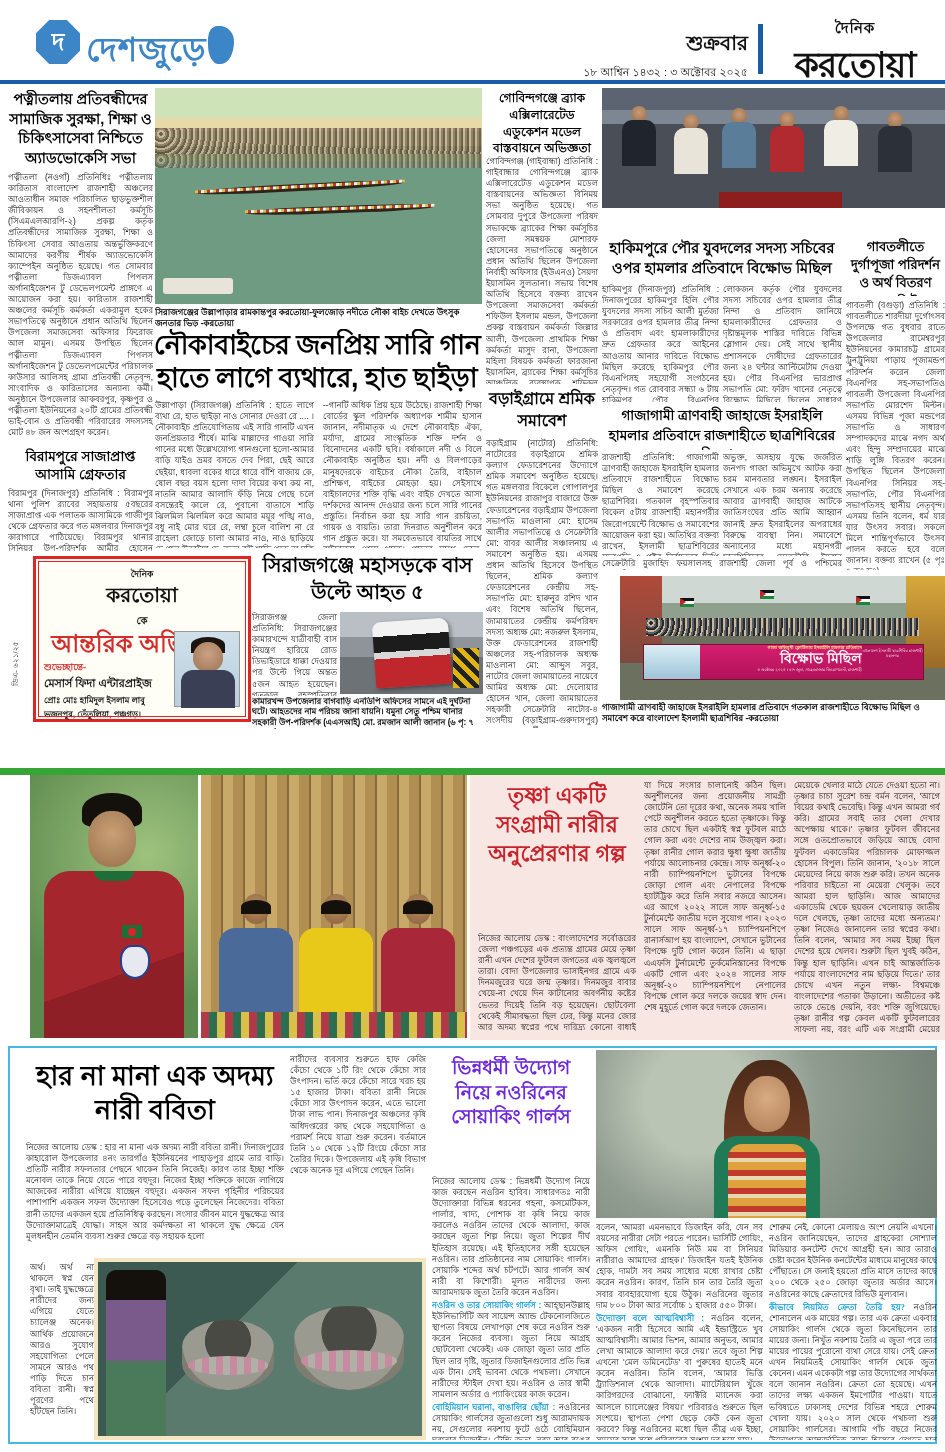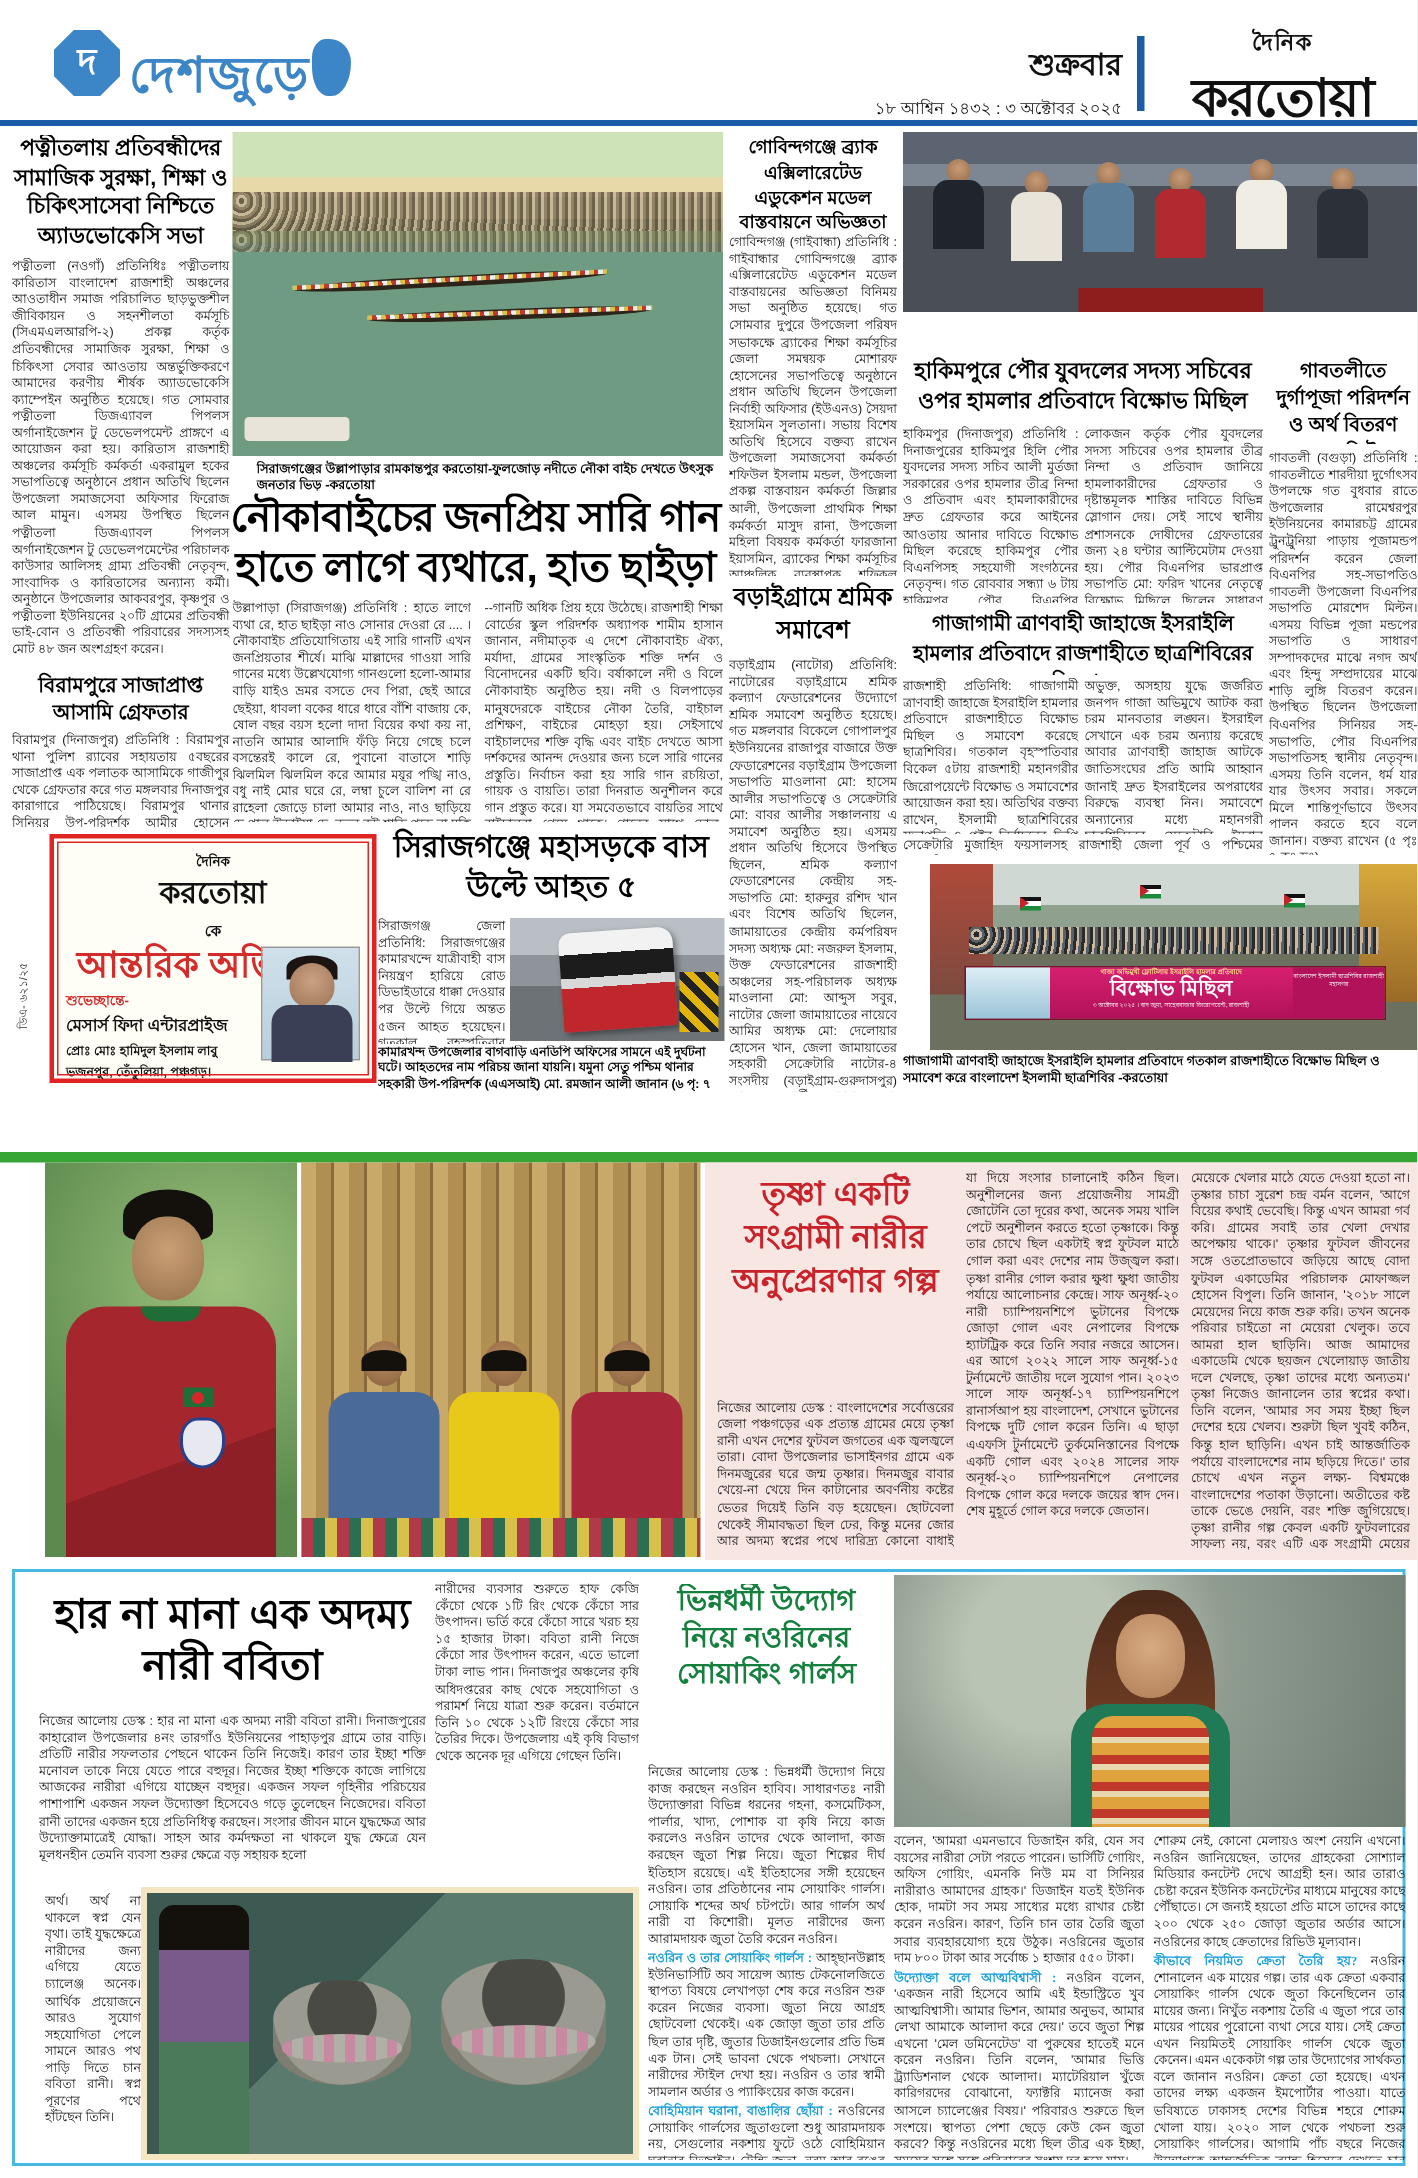--- a/index.html
+++ b/index.html
@@ -63,21 +63,21 @@
        transform:rotate(-4deg);box-shadow:2px 2px 4px rgba(0,0,0,.4);}
   .barrier{position:absolute;right:4px;bottom:6px;width:26px;height:40px;
        background:repeating-linear-gradient(45deg,#e0b40a 0 5px,#222 5px 10px);}
   .protest-ph{background:linear-gradient(180deg,#cfd8d2 0 22%,#8fa08f 22% 34%,#6b705f 34% 100%);}
   .bldg-l{position:absolute;left:0;top:0;width:13%;height:70%;background:linear-gradient(#b04a3a,#7d4a3f);}
   .bldg-r{position:absolute;right:0;top:0;width:12%;height:74%;background:linear-gradient(#d8a93c,#9a6a28);}
   .heads{position:absolute;left:8%;width:84%;height:18px;
      background:repeating-radial-gradient(circle at 5px 5px,#2a2a2a 0 2px,#cbb79b 2px 3.6px,#56616b 3.6px 5.4px);}
   .banner{position:absolute;left:7%;bottom:16%;width:86%;height:34px;display:flex;border:1px solid #7a102f;}
   .banner .bl{width:20%;background:linear-gradient(#dceef5,#9cc4d8);}
-  .banner .bm{flex:1;background:linear-gradient(#d61f6f,#b1125a);color:#fff;text-align:center;overflow:hidden;}
+  .banner .bm{flex:1;background:linear-gradient(#d61f6f,#b1125a);color:#fff;text-align:right;overflow:hidden;}
   .banner .br{width:22%;background:#b1125a;color:#fff;font-size:4px;text-align:center;overflow:hidden;line-height:1.3;padding-top:3px;}
   .banner .sub{font-size:4.5px;line-height:1.4;color:#ffe08a;}
   .banner .main{font-size:14px;font-weight:900;line-height:1.1;}
   .banner .dt{font-size:4px;color:#fff;}
   .flag{position:absolute;width:14px;height:9px;
      background:linear-gradient(180deg,#111 0 33%,#fff 33% 66%,#1a8a3a 66% 100%);}
   .flag:after{content:"";position:absolute;left:0;top:0;border-top:4.5px solid transparent;border-bottom:4.5px solid transparent;border-left:6px solid #c0272d;}
   .player-ph{background:radial-gradient(circle at 70% 30%,#9ec27e,#5c8a4e 70%);}
   .pl-hair{position:absolute;left:52px;top:18px;width:60px;height:34px;border-radius:50% 50% 20% 20%;background:#14100c;}
   .pl-face{position:absolute;left:58px;top:36px;width:48px;height:56px;border-radius:46%;background:radial-gradient(circle at 50% 40%,#caa075,#97714d);}
@@ -125,21 +125,21 @@
   .strip{position:absolute;left:385px;top:1px;width:560px;height:38px;display:flex;gap:1px;}
   .strip div{flex:1;}
   .greenbar{left:0;top:768px;width:945px;height:7px;background:#37a535;}
   
   .pinkblock{left:470px;top:775px;width:475px;height:265px;background:#f8e6e2;}
   .tr-head{position:absolute;left:6px;top:6px;width:162px;height:150px;font-size:22px;line-height:1.32;
      font-weight:900;color:#c8232b;text-align:center;overflow:hidden;}
   
   .botbox{left:8px;top:1046px;width:929px;height:398px;border:2px solid #49b8e0;background:#fff;}
   .bob-head{font-size:27px;line-height:1.25;font-weight:900;}
-  .now-head{font-size:19px;line-height:1.3;font-weight:900;color:#15803d;}
+  .now-head{font-size:19px;line-height:1.3;font-weight:900;color:#6d28d9;}
   .sub{color:#18a0d8;font-weight:bold;}
   .sp{margin:0 0 2px 0;}
 </style>
 </head>
 <body>
 
 <div class="page">
 
   <div class="abs logo-badge">দ</div>
   <div class="abs logo-text">দেশজুড়ে</div>
@@ -181,21 +181,21 @@
     <div class="crowd" style="top:40px;"></div>
     <div class="crowd" style="top:66px;opacity:.55;height:14px;"></div>
     <div class="riverboat" style="left:40px;top:96px;width:210px;transform:rotate(-3deg);">
         <i></i>
       </div>
     <div class="riverboat" style="left:90px;top:118px;width:190px;transform:rotate(-2deg);">
         <i></i>
       </div>
     <div class="ferry"></div>
   </div>
-  <div class="abs cap" style="left:155px;top:307px;width:327px;height:20px;margin-left:16px;">সিরাজগঞ্জের উল্লাপাড়ার রামকান্তপুর করতোয়া-ফুলজোড় নদীতে নৌকা বাইচ দেখতে উৎসুক জনতার ভিড়  -করতোয়া</div>
+  <div class="abs cap" style="left:155px;top:307px;width:327px;height:20px;">সিরাজগঞ্জের উল্লাপাড়ার রামকান্তপুর করতোয়া-ফুলজোড় নদীতে নৌকা বাইচ দেখতে উৎসুক জনতার ভিড়  -করতোয়া</div>
 
   <div class="abs hd" style="left:150px;top:329px;width:334px;height:68px;font-size:27px;line-height:1.22;letter-spacing:-.5px;">নৌকাবাইচের জনপ্রিয় সারি গান হাতে লাগে ব্যথারে, হাত ছাইড়া দেও সোনার দেওরা রে</div>
   <div class="abs kb" style="left:155px;top:400px;width:159px;height:148px;">উল্লাপাড়া (সিরাজগঞ্জ) প্রতিনিধি : হাতে লাগে ব্যথা রে, হাত ছাইড়া নাও সোনার দেওরা রে .... । নৌকাবাইচ প্রতিযোগিতায় এই সারি গানটি এখন জনপ্রিয়তার শীর্ষে। মাঝি মাল্লাদের গাওয়া সারি গানের মধ্যে উল্লেখযোগ্য গানগুলো হলো-আমার বাড়ি যাইও ভ্রমর বসতে দেব পিরা, ছেই আরে ছেইয়া, ধাবলা বকের ধারে ধারে বাঁশি বাজায় কে, ষোল বছর বয়স হলো দাদা বিয়ের কথা কয় না, নাতনি আমার আলাদি ফঁড়ি নিয়ে গেছে চলে বসন্তেরই কালে রে, পুবানো বাতাসে শাড়ি ঝিলমিল ঝিলমিল করে আমার ময়ূর পঙ্খি নাও, বধু নাই মোর ঘরে রে, লম্বা চুলে বালিশ না রে রাহেলা জোড়ে চালা আমার নাও, নাও ছাড়িয়ে দে পাল উড়াইয়া দে, নতুন বউ শাড়ি পড়ে না মক্কি পড়ে অহংকারে ঘুরে বেড়ায়সহ আরও অনেক গান। তবে এসকল সারি গানের মধ্যে নৌকাবাইচ দেখতে আসা দর্শকদের মধ্যে হাতে লাগে ব্যথারে, হাত ছাইড়া দাও সোনার দেওরা রে-</div>
   <div class="abs kb" style="left:323px;top:400px;width:159px;height:148px;">--গানটি অধিক প্রিয় হয়ে উঠেছে। রাজশাহী শিক্ষা বোর্ডের স্কুল পরিদর্শক অধ্যাপক শামীম হাসান জানান, নদীমাতৃক এ দেশে নৌকাবাইচ ঐক্য, মর্যাদা, গ্রামের সাংস্কৃতিক শক্তি দর্শন ও বিনোদনের একটি ছবি। বর্ষাকালে নদী ও বিলে নৌকাবাইচ অনুষ্ঠিত হয়। নদী ও বিলপাড়ের মানুষদেরকে বাইচের নৌকা তৈরি, বাইচাল প্রশিক্ষণ, বাইচের মোহড়া হয়। সেইসাথে বাইচালদের শক্তি বৃদ্ধি এবং বাইচ দেখতে আসা দর্শকদের আনন্দ দেওয়ার জন্য চলে সারি গানের প্রস্তুতি। নির্বাচন করা হয় সারি গান রচয়িতা, গায়ক ও বায়তি। তারা দিনরাত অনুশীলন করে গান প্রস্তুত করে। যা সমবেতভাবে বায়তির সাথে বাইচালরা গেয়ে থাকে। গানের সাথে ঢোল-বাঁশিসহ নানা দেশীয় বাদ্যযন্ত্র ব্যবহৃত হয়। নদী ও বিলে বাজনার সাথে সমবেতভাবে নির্ধারিত রঙের পোষাক পরে বাইচাল মাঝি মাল্লারা প্রতিযোগিতার আগে বিভিন্ন সারি গান গেয়ে     (৫ পৃঃ ৭ কঃ দ্রঃ)</div>
 
   <div class="abs hd" style="left:252px;top:552px;width:231px;height:58px;font-size:20px;line-height:1.35;">সিরাজগঞ্জে মহাসড়কে বাস উল্টে আহত ৫</div>
   <div class="abs kb" style="left:252px;top:612px;width:85px;height:84px;">সিরাজগঞ্জ জেলা প্রতিনিধি: সিরাজগঞ্জের কামারখন্দে যাত্রীবাহী বাস নিয়ন্ত্রণ হারিয়ে রোড ডিভাইডারে ধাক্কা দেওয়ার পর উল্টে গিয়ে অন্তত ৫জন আহত হয়েছেন। গতকাল বৃহস্পতিবার সকাল সাড়ে ৮টার দিকে যমুনা সেতু পশ্চিম সংযোগ মহাসড়কে</div>
   <div class="abs ph bus-ph" style="left:340px;top:612px;width:143px;height:82px;">
     <div class="bus"></div>
     <div class="barrier"></div>

